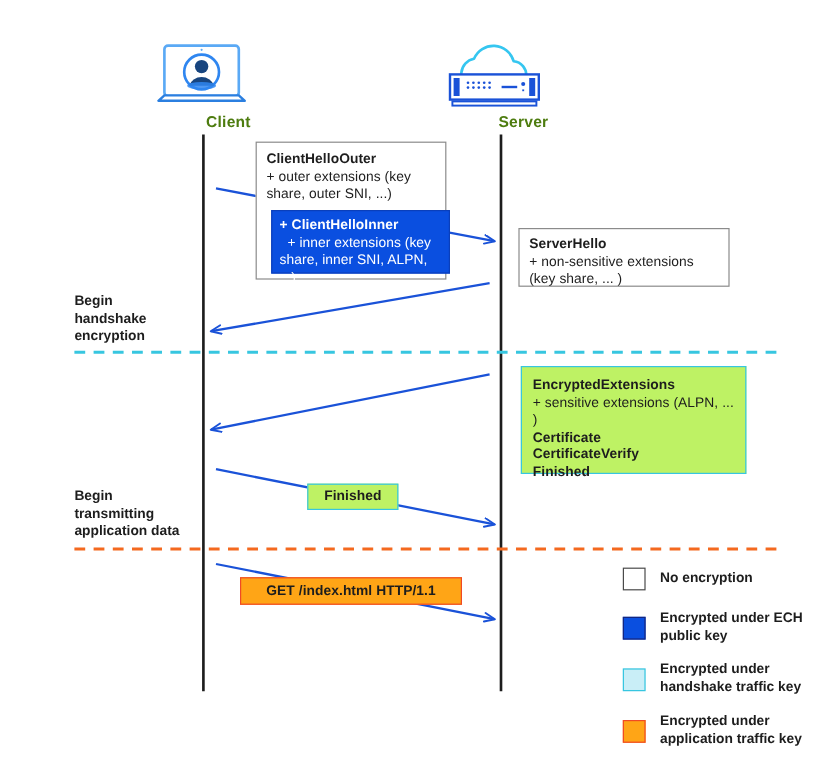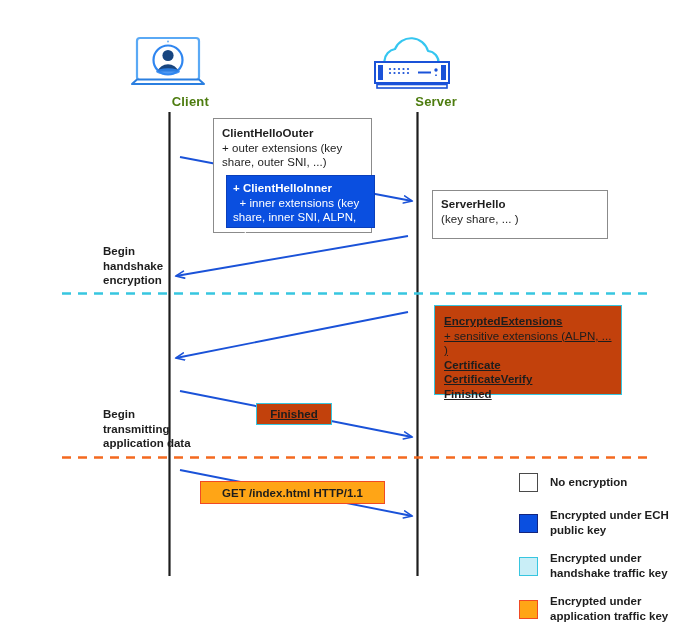--- a/index.html
+++ b/index.html
@@ -32,23 +32,22 @@
     font-size:11.5px;
     line-height:14.5px;
     letter-spacing:.05px;
   }
   .msgbox .ttl{font-weight:bold;}
   .plain{
     background:#ffffff;
     border:1.5px solid #8b8b8b;
   }
   .cyanbox{
-    background:#c2410c;
+    background:#bef264;
     border:1.5px solid #37c6e0;
-    text-decoration:underline;
   }
   .bluebox{
     background:#0a4fe0;
     border:1.5px solid #0a3fbb;
     color:#ffffff;
   }
   .orangebox{
     background:#ffa516;
     border:1.5px solid #f04a24;
     color:#1d1d1d;
@@ -56,21 +55,20 @@
     text-align:center;
   }
 
   
   .stage-note{
     position:absolute;
     font-size:11.5px;
     font-weight:bold;
     line-height:14.5px;
     color:#1d1d1d;
-    margin-left:41px;
   }
 
   
   #legend{position:absolute;left:519px;top:472px;width:175px;}
   .legend-row{position:absolute;left:0;display:flex;align-items:center;}
   .swatch{
     width:19px;height:19px;box-sizing:border-box;flex:0 0 19px;margin-top:1px;
   }
   .sw-none{background:#ffffff;border:1.5px solid #4a4a4a;}
   .sw-ech{background:#0a4fe0;border:1.5px solid #14267e;}
@@ -152,20 +150,21 @@
     <div>share, outer SNI, ...)</div>
   </div>
   <div class="msgbox bluebox" style="left:226px;top:175px;width:149px;height:53px;padding:5px 6px 0 6px;">
     <div class="ttl">+ ClientHelloInner</div>
     <div style="white-space:pre;">  + inner extensions (key</div>
     <div>share, inner SNI, ALPN, ...)</div>
   </div>
 
   <div class="msgbox plain" style="left:432px;top:190px;width:176px;height:49px;padding:6px 8px 18px 8px;">
     <div class="ttl">ServerHello</div>
+    <div>+ non-sensitive extensions</div>
     <div>(key share, ... )</div>
   </div>
 
   <div class="msgbox cyanbox" style="left:434px;top:305px;width:188px;height:90px;padding:8px 9px 0 9px;">
     <div class="ttl">EncryptedExtensions</div>
     <div>+ sensitive extensions (ALPN, ... )</div>
     <div class="ttl">Certificate</div>
     <div class="ttl">CertificateVerify</div>
     <div class="ttl">Finished</div>
   </div>

